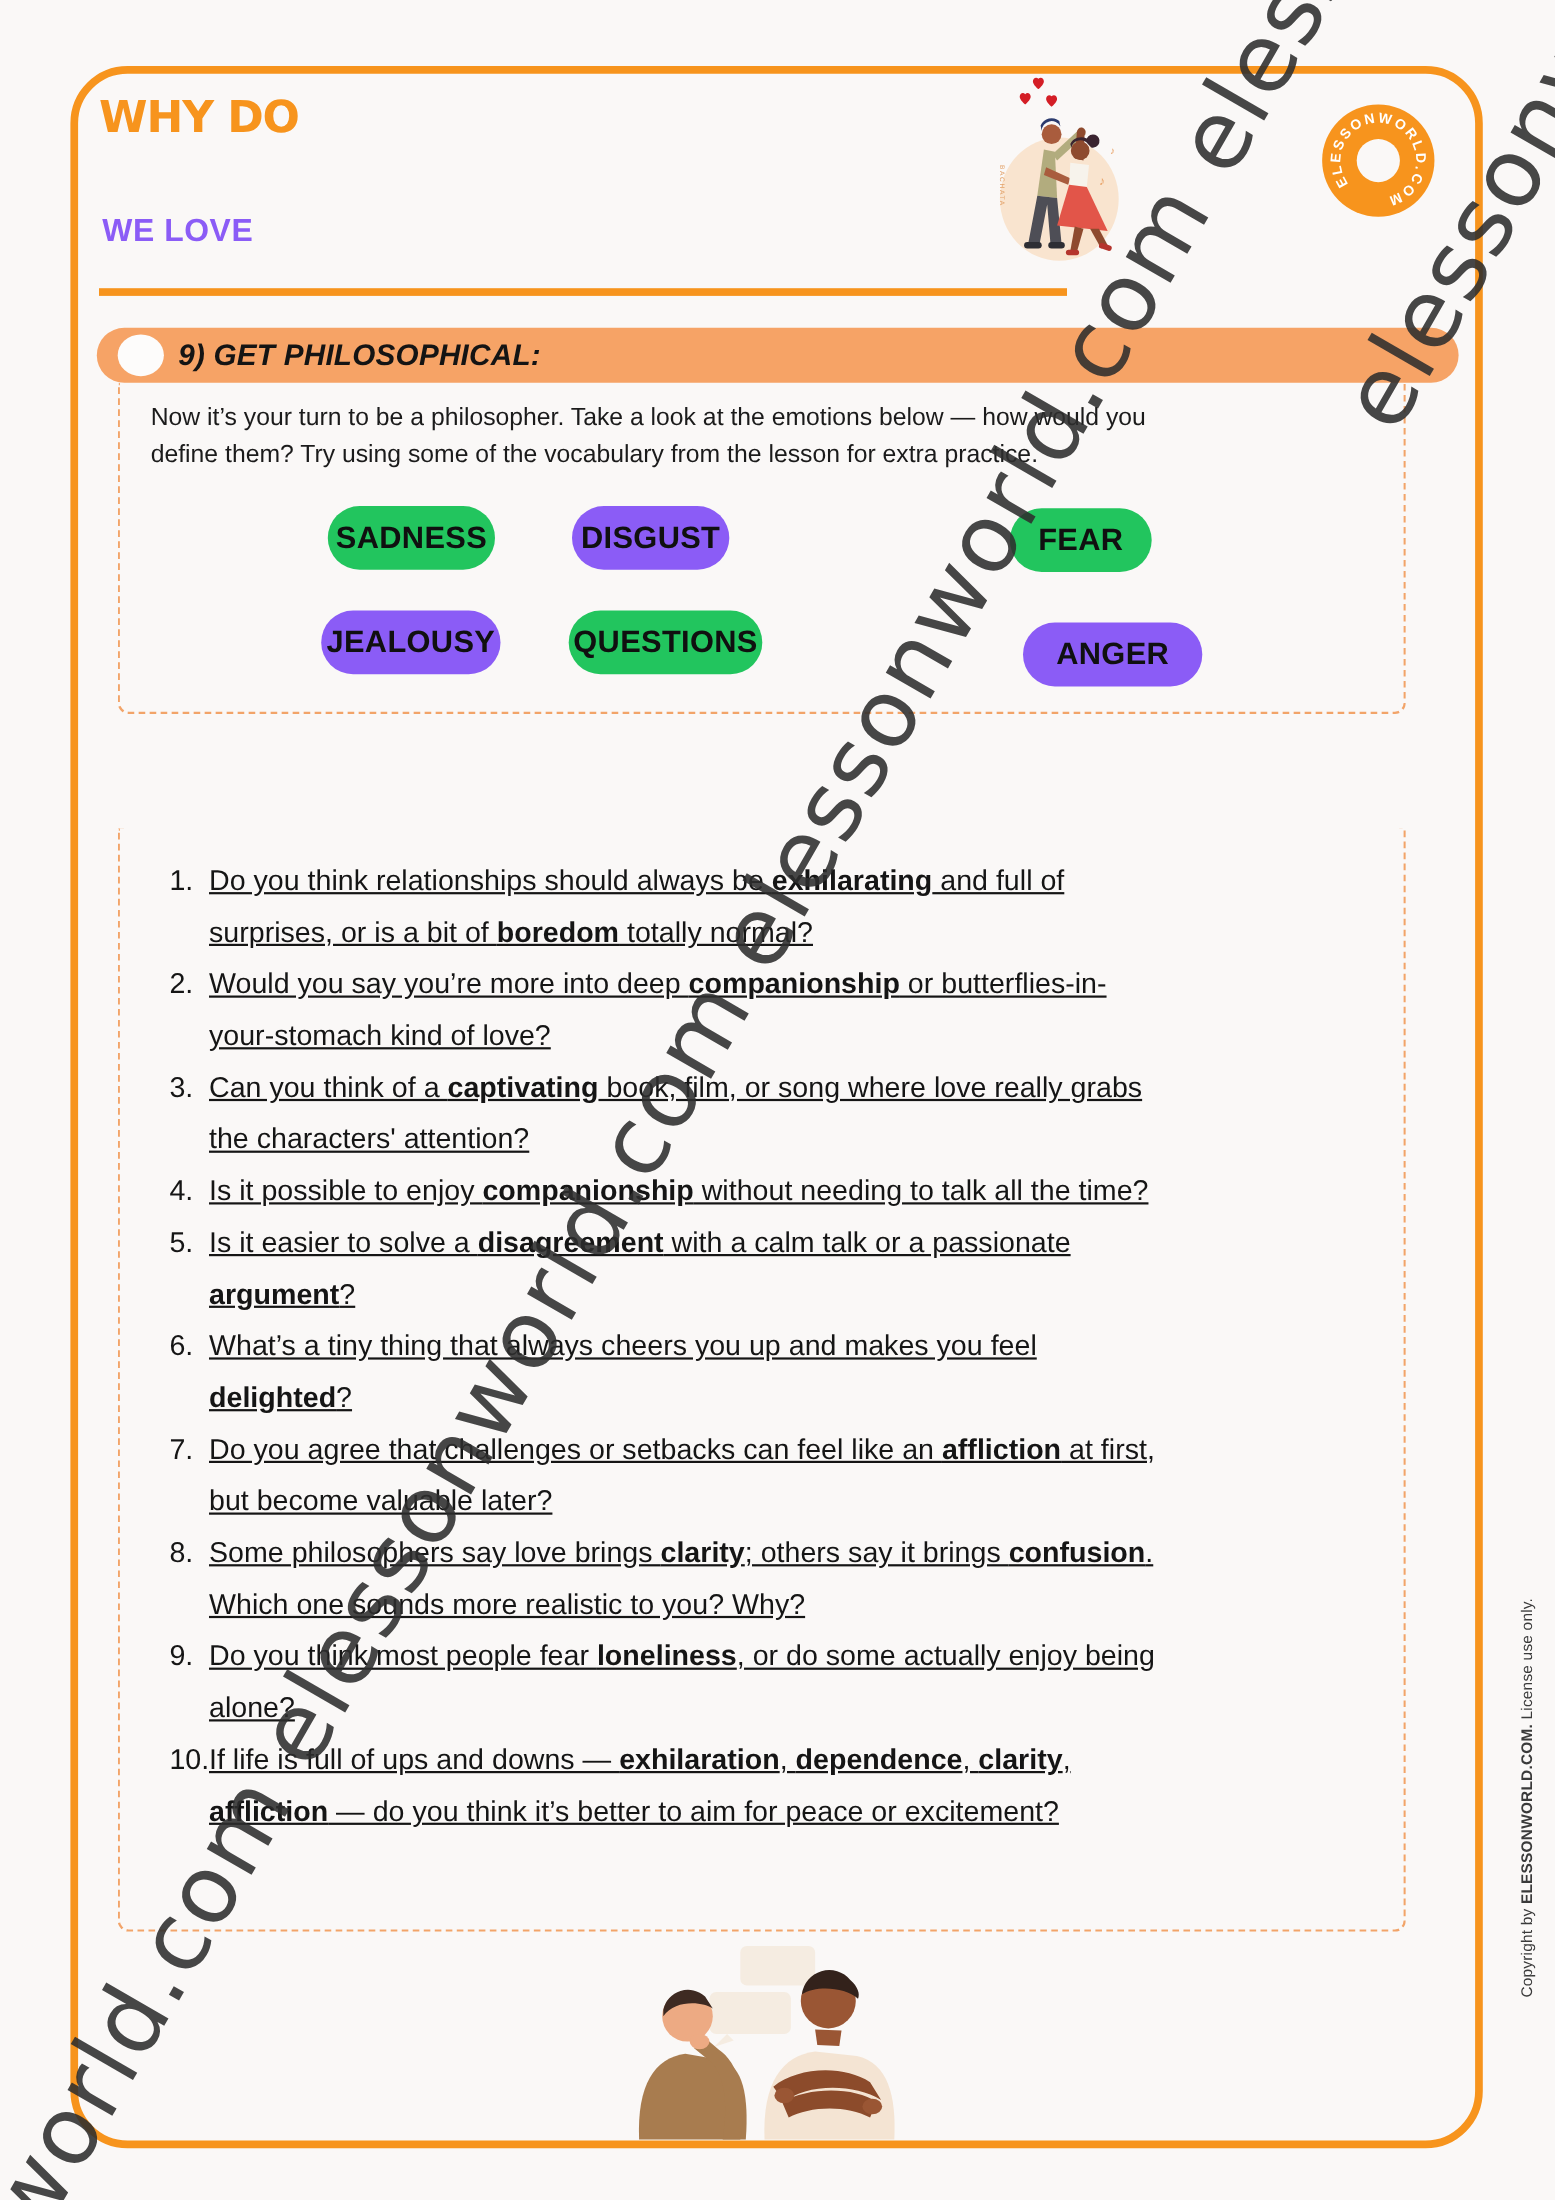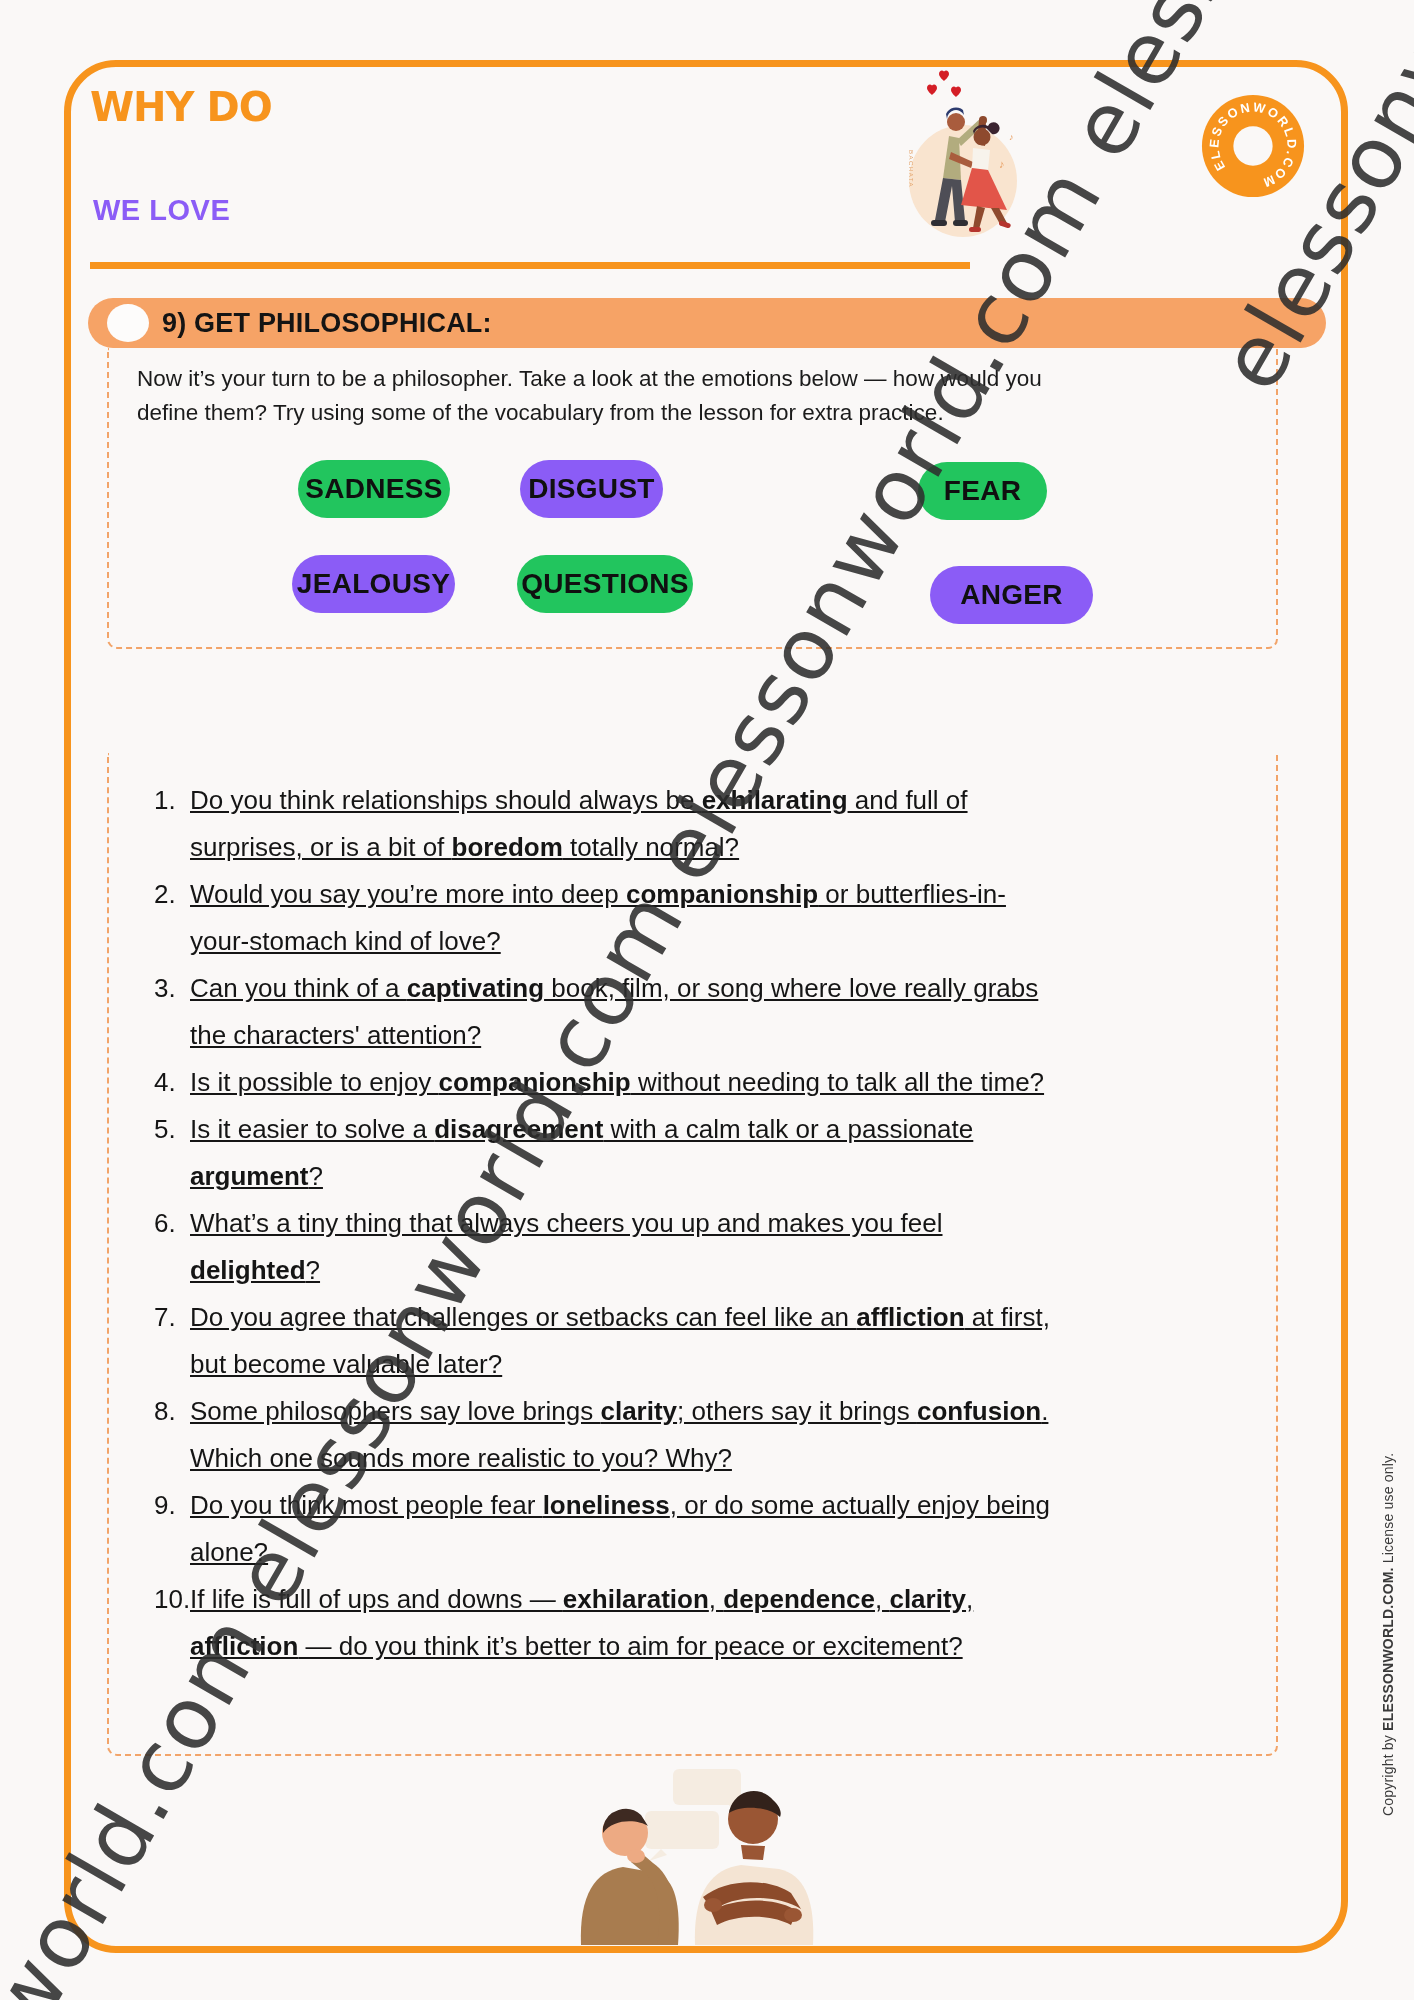--- a/index.html
+++ b/index.html
@@ -8,21 +8,21 @@
   .frame{position:absolute;left:64px;top:60px;width:1284px;height:1893px;box-sizing:border-box;
          border:7px solid #F7941D;border-radius:52px;z-index:1;}
   .title{position:absolute;left:90px;top:84px;margin:0;font-size:40px;font-weight:800;color:#F7941D;
          letter-spacing:-1px;z-index:2;font-family:"DejaVu Sans","Liberation Sans",sans-serif;}
   .subtitle{position:absolute;left:91px;top:192px;margin:2px;font-size:29px;font-weight:700;color:#8b5cf6;
          letter-spacing:0.5px;z-index:2;}
   .divider{position:absolute;left:90px;top:262px;width:880px;height:7px;background:#F7941D;z-index:2;}
   .couple{position:absolute;left:893px;top:66px;width:132px;height:172px;z-index:2;}
   .logo{position:absolute;left:1199px;top:92px;width:108px;height:108px;z-index:3;}
   .bar{position:absolute;left:88px;width:1238px;height:50px;background:#F6A366;border-radius:26px;
-       display:flex;align-items:center;z-index:2;}
+       display:flex;align-items:center;z-index:2;font-style:italic;}
   .bar9{top:298px;}
   .bar10{top:703px;}
   .dot{position:absolute;left:19px;top:6px;width:42px;height:38px;background:#FDFCFB;border-radius:50%;}
   .bar-label{margin-left:74px;font-size:27px;font-weight:800;color:#141414;letter-spacing:0.2px;}
   .dashed{position:absolute;left:107px;width:1171px;box-sizing:border-box;
           border:2px dashed #F2A469;border-top:none;border-radius:0 0 10px 10px;z-index:2;}
   .box9{top:348px;height:301px;}
   .box10{top:753px;height:1003px;}
   .instructions{position:absolute;left:28px;top:14px;width:945px;margin:0;font-size:22.5px;
           line-height:34px;color:#1B1B1B;}

